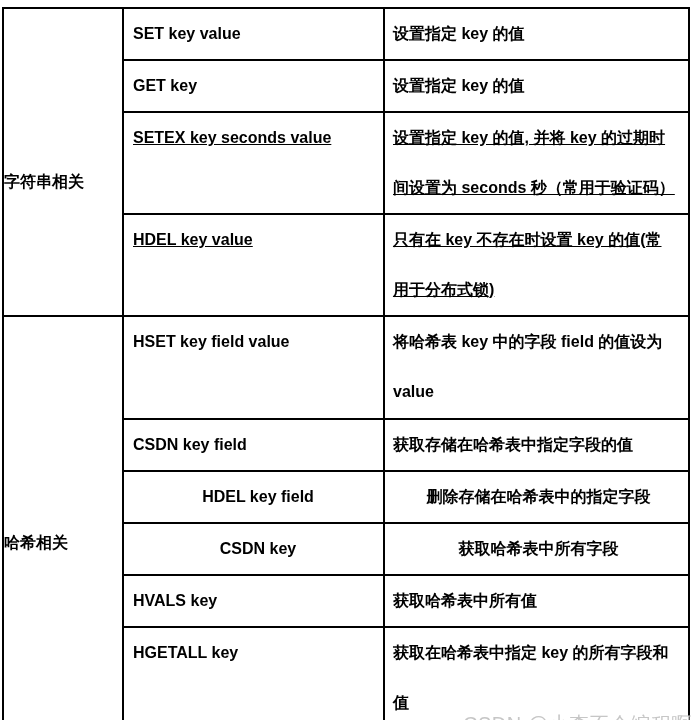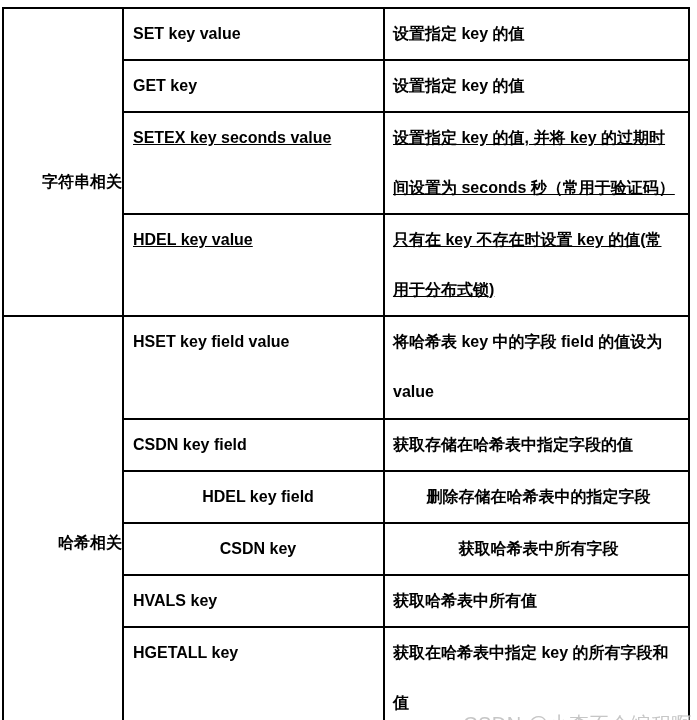--- a/index.html
+++ b/index.html
@@ -20,21 +20,21 @@
     border:2px solid #000;
     padding:0;
     color:#000;
     font-weight:bold;
     font-size:16px;
     line-height:50px;
     vertical-align:top;
     overflow:hidden;
   }
   td.cat{
-    text-align:right;
+    text-align:left;
     vertical-align:middle;
     padding-top:40px;
   }
   td.cmd{padding-left:9px;}
   td.desc{padding-left:8px;padding-right:4px;white-space:pre-wrap;margin-top:29px;}
   tr.h50{height:50px;}
   tr.h100{height:100px;text-decoration:underline;}
   tr.h103{height:103px;}
   tr.h52{height:52px;}
   tr.h49{height:49px;text-align:center;}

